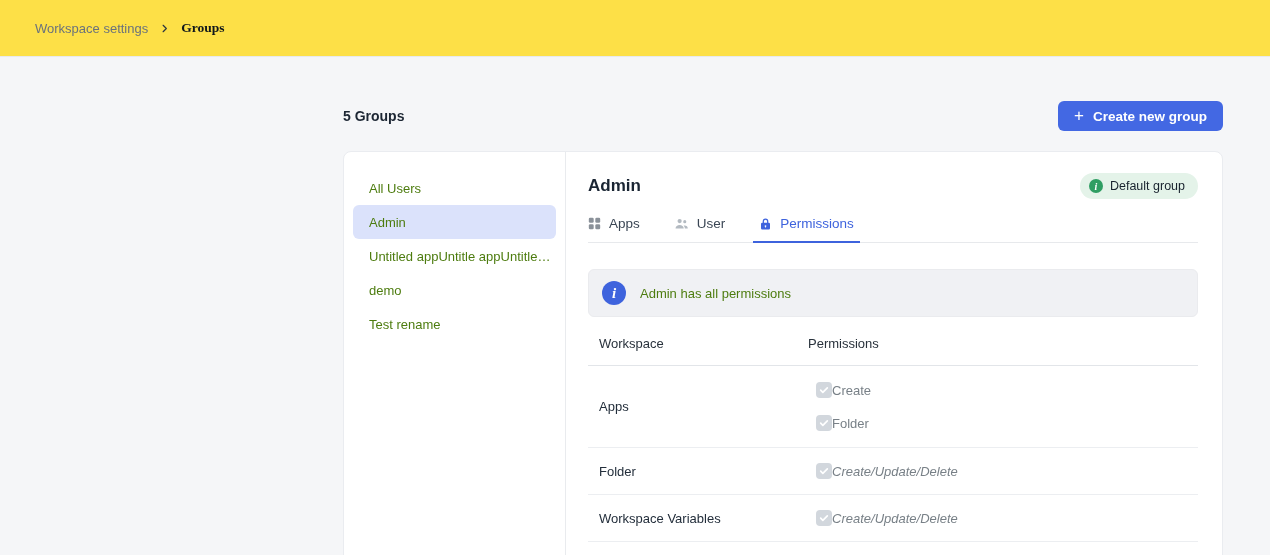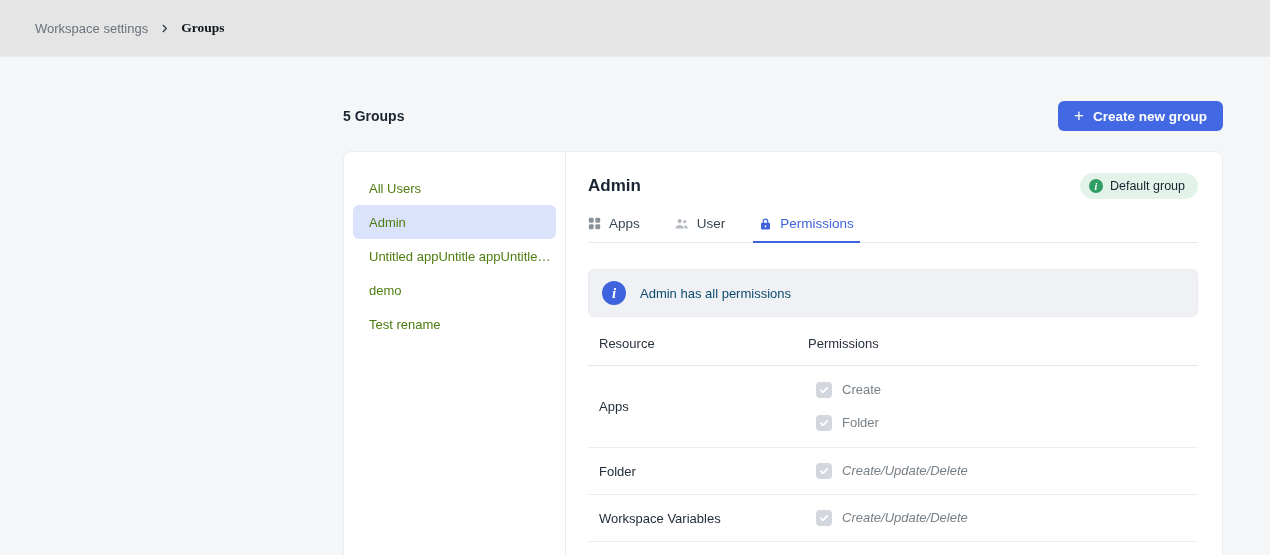--- a/index.html
+++ b/index.html
@@ -6,21 +6,21 @@
   html,body { width:1270px; height:555px; overflow:hidden; }
   body {
     font-family:"Liberation Sans", sans-serif;
     background:#f5f6f8;
     color:#11181c;
     -webkit-font-smoothing:antialiased;
   }
 
   
   .topbar {
-    height:57px; background:#e5e5e5; border-bottom:1px solid #e8eaed;
+    height:57px; background:#fde047; border-bottom:1px solid #e8eaed;
     display:flex; align-items:center; padding-left:35px;
   }
   .crumb-parent { font-size:13px; color:#6a727c; cursor:pointer; }
   .crumb-sep { display:flex; align-items:center; margin:0 11px; color:#2b3540; }
   .crumb-sep svg { width:11px; height:11px; }
   .crumb-current { font-size:13.5px; font-weight:700; color:#11181c;font-family:Liberation Serif, serif; }
 
   
   .content { width:880px; margin-left:343px; }
 
@@ -96,38 +96,38 @@
   .icon-apps { color:#8a9199; }
   .icon-users { color:#b3bac1; }
   .icon-lock { color:#3e63dd; }
 
   
   .banner {
     margin-top:26px; height:48px;
     background:#f0f1f4; border:1px solid #eaebee; border-radius:6px;
     display:flex; align-items:center; gap:14px; padding:0 13px;
   }
-  .banner-text { font-size:13px; color:#0c4a6e; }
+  .banner-text { font-size:13px; color:#4d7c0f; }
 
   
   .perm-head {
     display:flex; padding:19px 0 14px 11px;
     border-bottom:1px solid #e2e5e9;
     font-size:13px; font-weight:500; color:#29323c;
   }
   .col-resource { width:209px; flex-shrink:0; }
   .col-perms { flex:1; }
   .perm-row {
     display:flex; align-items:center;
     border-bottom:1px solid #eceef1; padding-left:11px;
   }
   .resource-name { font-size:13px; color:#232e3b; }
   .perm-checks { display:flex; flex-direction:column; gap:17px; padding:16px 0 16px 8px; }
   .perm-row.single .perm-checks { padding:15px 0 15px 8px;font-style:italic; }
-  .check-line { display:flex; gap:10px; }
+  .check-line { display:flex; align-items:center; }
   .checkbox {
     width:16px; height:16px; border-radius:4px; background:#d2d7dd;
     display:flex; align-items:center; justify-content:center; flex-shrink:0;
   }
   .checkbox svg { width:10px; height:10px; }
   .check-label { font-size:13px; color:#788087; }
 </style>
 </head>
 <body>
 
@@ -198,21 +198,21 @@
         </div>
       </div>
 
       <div class="banner">
         <span class="dot-icon dot-blue">i</span>
         <span class="banner-text">Admin has all permissions</span>
       </div>
 
       <div class="perm-table">
         <div class="perm-head">
-          <div class="col-resource">Resource</div>
+          <div class="col-resource">Workspace</div>
           <div class="col-perms">Permissions</div>
         </div>
 
         <div class="perm-row">
           <div class="col-resource resource-name">Apps</div>
           <div class="col-perms perm-checks">
             <div class="check-line">
               <span class="checkbox">
                 <svg viewBox="0 0 12 12" fill="none" stroke="#ffffff" stroke-width="2" stroke-linecap="round" stroke-linejoin="round">
                     <path d="M2 6.2l2.6 2.6L10 3.4"></path>

